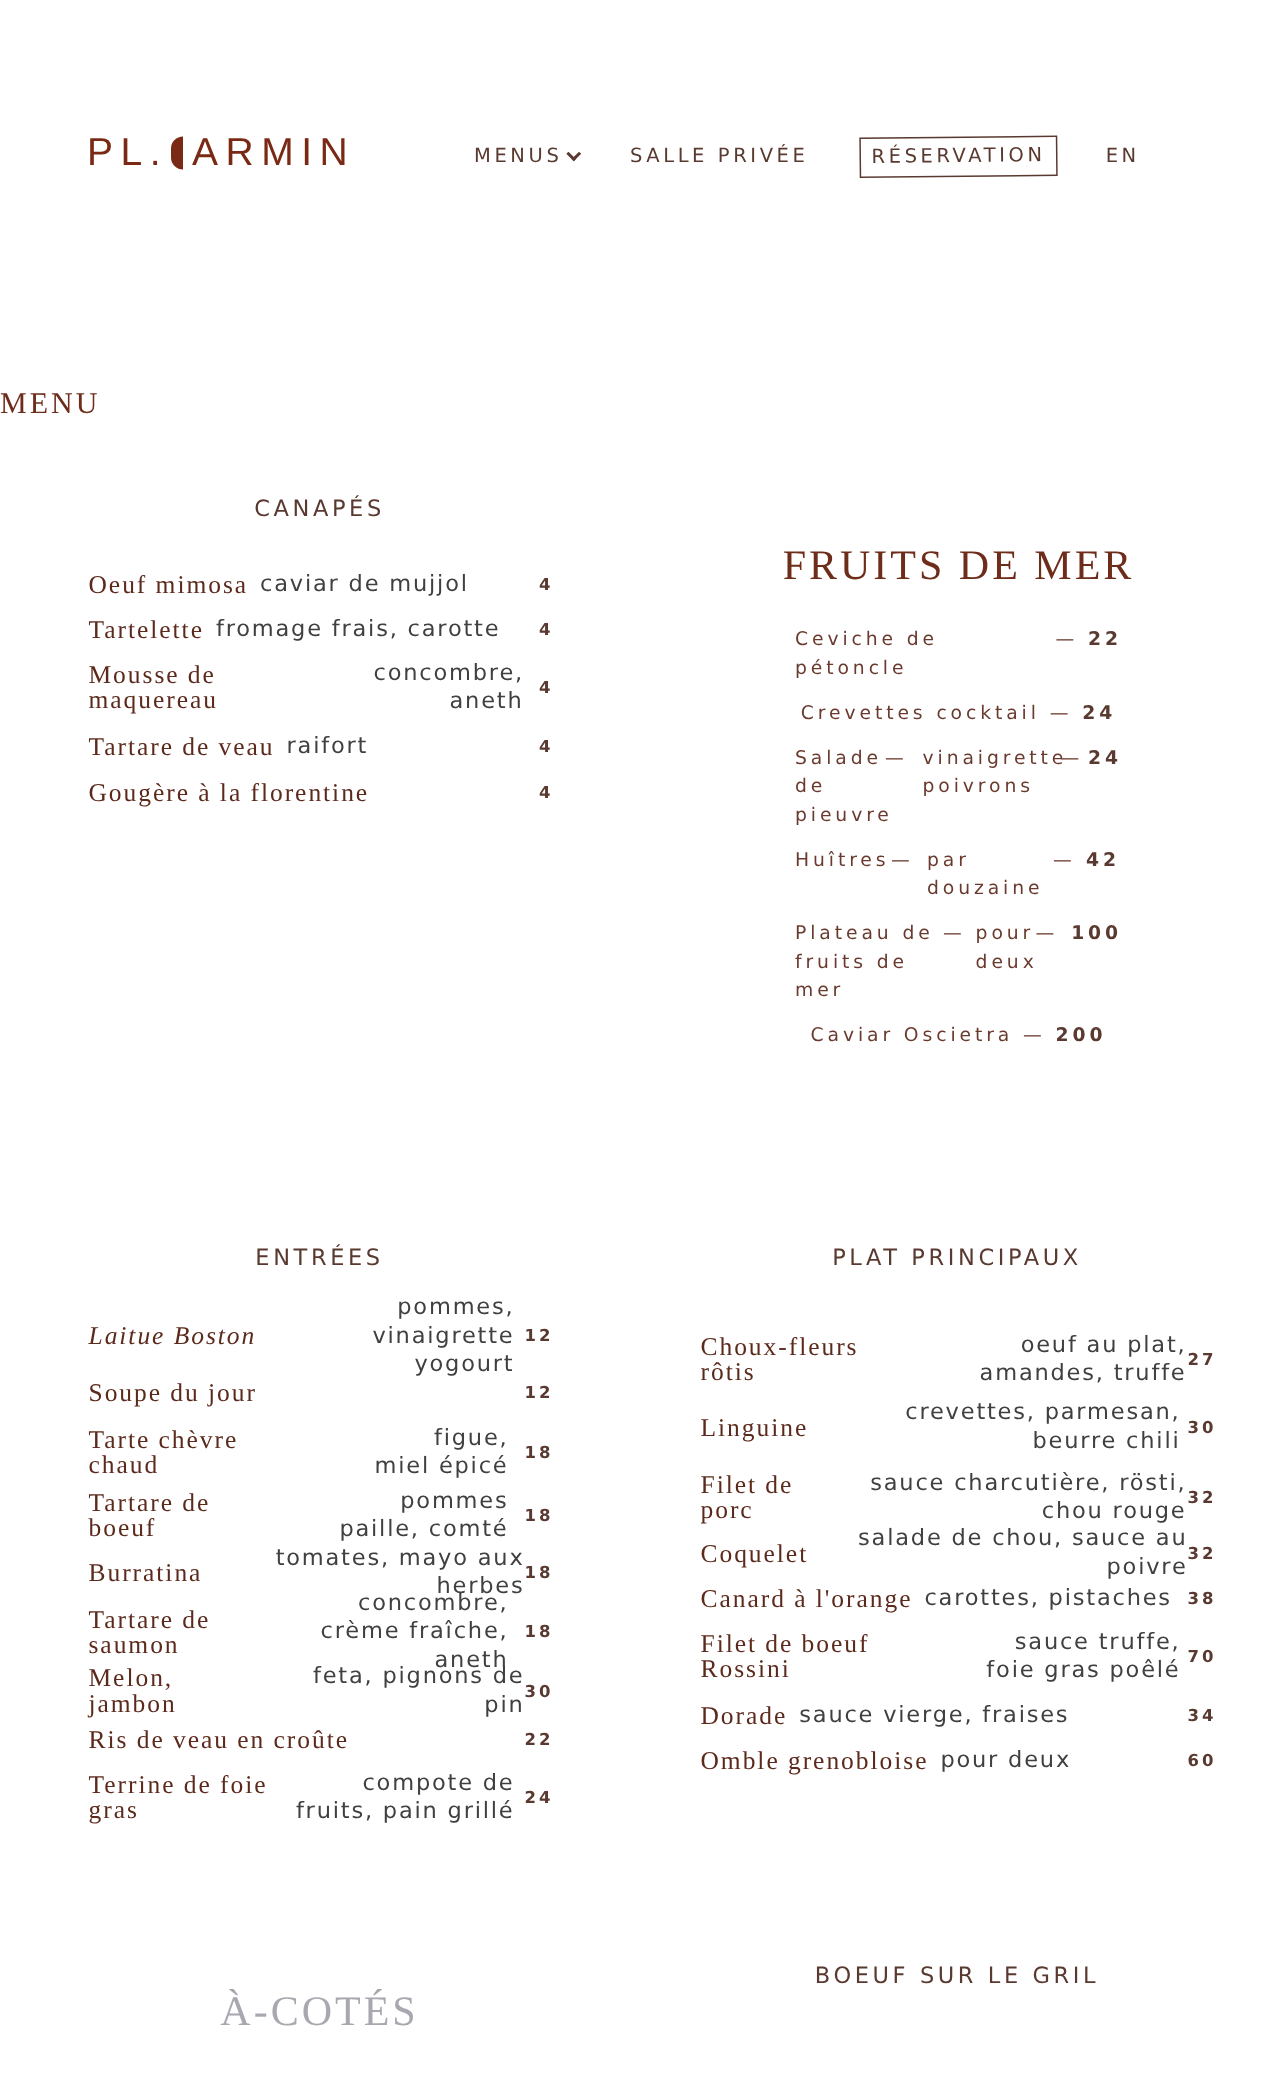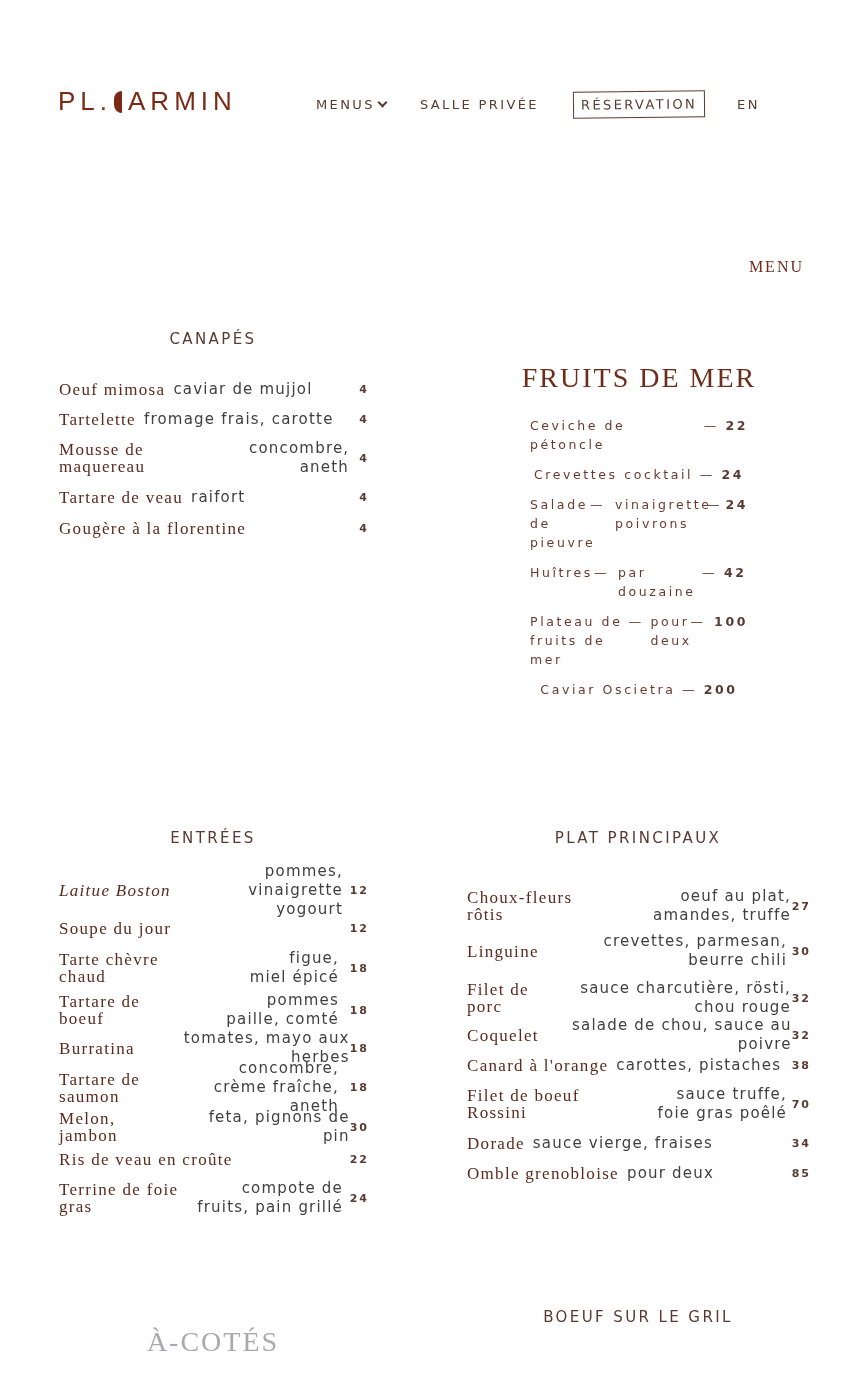--- a/index.html
+++ b/index.html
@@ -8,21 +8,21 @@
 
   
   .header { position: absolute; top: 86px; left: 58px; width: 760px; height: 40px; }
   .logo { position: absolute; left: 0; top: 0; font-family: "Liberation Sans", sans-serif; font-size: 26px; letter-spacing: 5px; color: #7a2a14; font-weight: 400; display: flex; align-items: center; white-space: nowrap; }
   .logo .half { display: inline-block; width: 8px; height: 22px; background: #7a2a14; border-radius: 12px 0 0 12px; margin: 0 6px 0 2px; }
   .nav { position: absolute; top: 0; left: 258px; height: 36px; display: flex; align-items: center; font-size: 13px; letter-spacing: 2.4px; color: #5a3a30; }
   .nav-item { margin-right: 34px; display: flex; align-items: center; white-space: nowrap; }
   .nav-item.res { border: 1px solid #5a3a30; padding: 5px 7px; margin-right: 32px; transform: rotate(-0.6deg); }
   .chev { display: inline-block; width: 7px; height: 7px; border-right: 2px solid #5a3a30; border-bottom: 2px solid #5a3a30; transform: rotate(45deg); margin-left: 4px; margin-top: -4px; }
 
-  .title { position: absolute; top: 258px; left: 0; width: 804px; text-align: right; font-family: "Liberation Serif", serif; font-size: 16px; letter-spacing: 2px; color: #6e2d1a; }
+  .title { position: absolute; top: 258px; left: 0; width: 804px; text-align: left; font-family: "Liberation Serif", serif; font-size: 20px; letter-spacing: 2px; color: #6e2d1a; }
 
   .sec-head { position: absolute; font-size: 15px; letter-spacing: 2.4px; color: #5a3a30; text-align: center; }
   .serif-head { position: absolute; font-family: "Liberation Serif", serif; font-size: 28px; letter-spacing: 2px; color: #6e2d1a; text-align: center; }
 
   .list { position: absolute; }
   .row { display: flex; align-items: center; }
   .name { font-family: "Liberation Serif", serif; font-size: 17px; letter-spacing: 1.3px; color: #5c2a1c; line-height: 17px; }
   .desc { font-size: 15px; letter-spacing: 1.2px; color: #404040; text-align: right; line-height: 19px; padding-left: 8px; }
   .price { font-size: 11px; font-weight: bold; letter-spacing: 2px; color: #5a3a30; text-align: right; }
 
@@ -195,18 +195,18 @@
     <span class="price" style="margin-left:auto;">70</span>
   </div>
   <div class="row" style="height:30px;">
     <span class="name">Dorade</span>
     <span class="desc">sauce vierge, fraises</span>
     <span class="price" style="margin-left:auto;">34</span>
   </div>
   <div class="row" style="height:30px;">
     <span class="name">Omble grenobloise</span>
     <span class="desc">pour deux</span>
-    <span class="price" style="margin-left:auto;">85</span>
+    <span class="price" style="margin-left:auto;">60</span>
   </div>
 </div>
 
 <div class="serif-head" style="left:58px; top:1326px; width:310px; color:#a8a8b0;">À-COTÉS</div>
 <div class="sec-head" style="left:466px; top:1308px; width:344px;">BOEUF SUR LE GRIL</div>
 
 </body></html>

